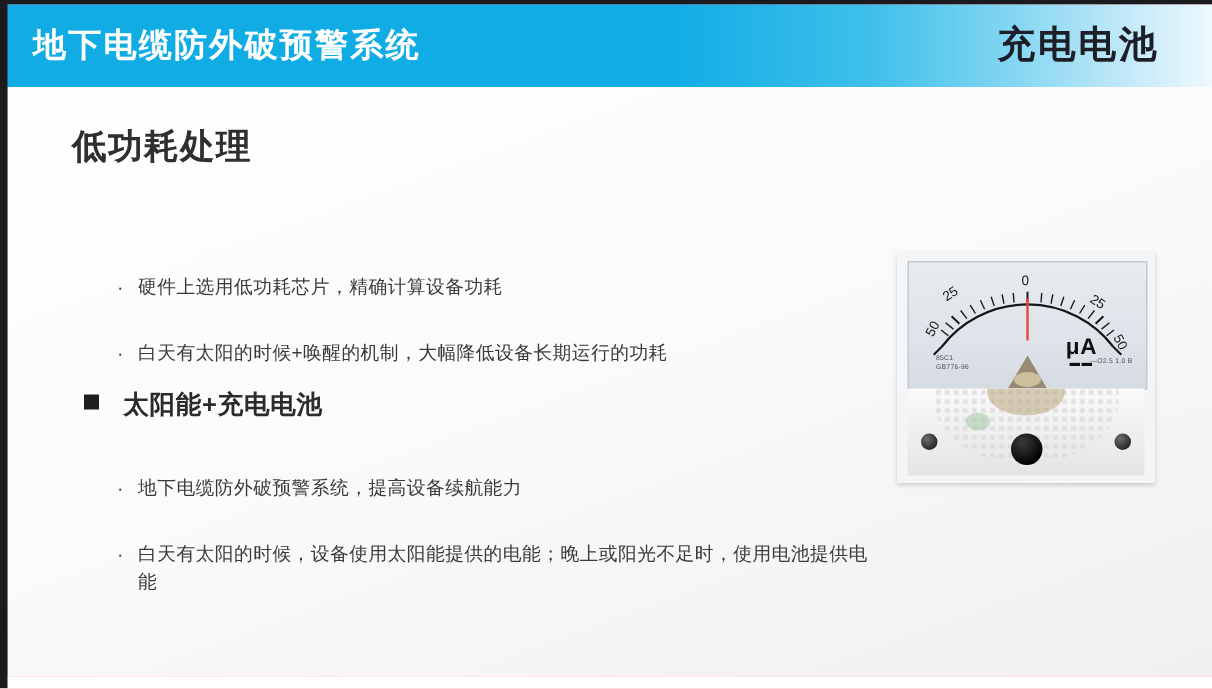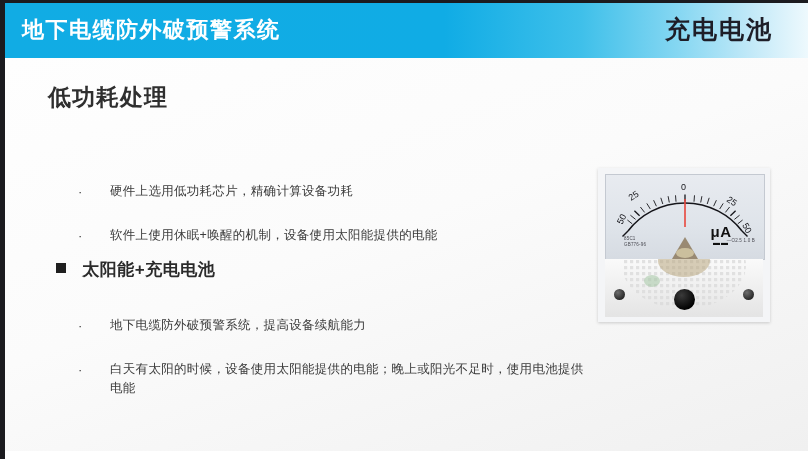--- a/index.html
+++ b/index.html
@@ -112,21 +112,21 @@
     letter-spacing: 0.3px;
   }
   .lvl2 .dot {
     position: absolute;
     left: 0; top: 0;
     color: #3a3a3a;
     font-size: 13px;
   }
   .lvl2 .txt {
     display: block;
-    margin-left: 32px;
+    margin-left: 14px;
   }
   
   #meter {
     position: absolute;
     left: 598px; top: 110px;
     width: 172px; height: 154px;
     background: #f4f5f7;
     box-shadow: 0 1px 3px rgba(0,0,0,0.18);
   }
   #meter-face {
@@ -208,21 +208,21 @@
     <div class="section-title">低功耗处理</div>
 
 
     <div class="lvl2" style="top:124px; width:470px;">
       <span class="dot">·</span>
       <span class="txt">硬件上选用低功耗芯片，精确计算设备功耗</span>
     </div>
 
     <div class="lvl2" style="top:168px; width:600px;">
       <span class="dot">·</span>
-      <span class="txt">软件上使用休眠+唤醒的机制，设备使用太阳能提供的电能</span>
+      <span class="txt">白天有太阳的时候+唤醒的机制，大幅降低设备长期运行的功耗</span>
     </div>
 
     <div class="lvl1" style="top:200px;">
       <span class="sq"></span>
       <span>太阳能+充电电池</span>
     </div>
 
     <div class="lvl2" style="top:258px; width:470px;">
       <span class="dot">·</span>
       <span class="txt">地下电缆防外破预警系统，提高设备续航能力</span>

